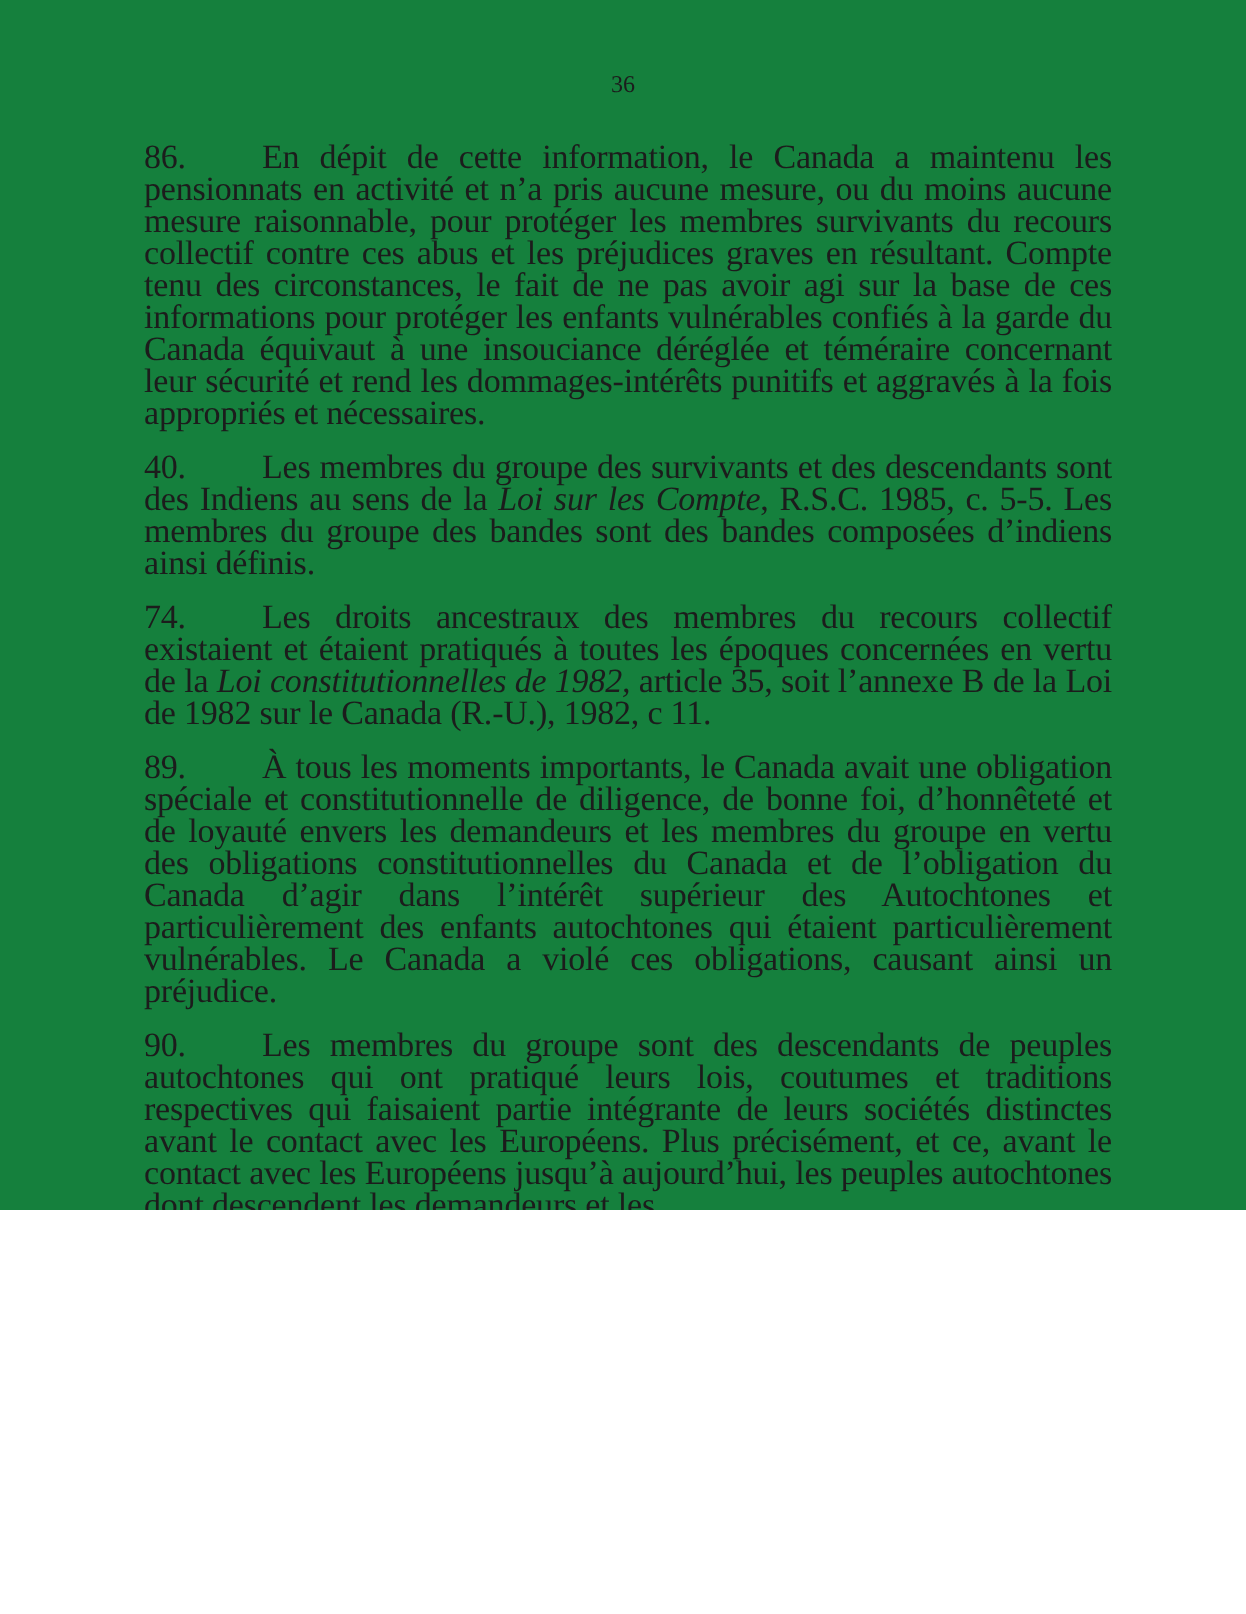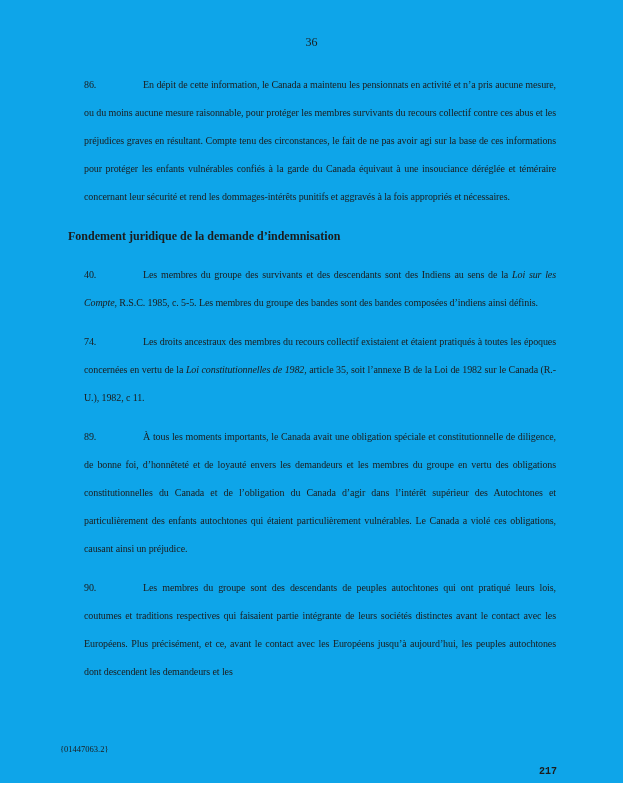--- a/index.html
+++ b/index.html
@@ -3,44 +3,44 @@
 <meta charset="utf-8">
 <style>
   html, body {
     margin: 0;
     padding: 0;
     background: #ffffff;
   }
   .page {
     position: relative;
     width: 623px;
-    height: 783px;
-    background: #0ea5e9;
+    height: 605px;
+    background: #15803d;
     font-family: "Liberation Serif", "DejaVu Serif", serif;
     color: #1c1c1c;
     overflow: hidden;
   }
   .page-num-top {
     position: absolute;
     top: 35px;
     left: 0;
     width: 623px;
     text-align: center;
     font-size: 12px;
   }
   .content {
     position: absolute;
     top: 71px;
     left: 68px;
     width: 488px;
   }
   .para {
-    margin: 0 0 11px 16px;
-    font-size: 10px;
-    line-height: 28px;
+    margin: 0 0 11px 4px;
+    font-size: 17px;
+    line-height: 16px;
     text-align: justify;
     letter-spacing: -0.1px;
   }
   .pnum {
     display: inline-block;
     width: 59px;
   }
   .heading {
     margin: 0 0 11px 0;
     font-size: 12px;
@@ -71,21 +71,20 @@
 <body>
 
 <div class="page">
 
   <div class="page-num-top">36</div>
 
   <div class="content">
 
     <p class="para"><span class="pnum">86.</span><span>En dépit de cette information, le Canada a maintenu les pensionnats en activité et n’a pris aucune mesure, ou du moins aucune mesure raisonnable, pour protéger les membres survivants du recours collectif contre ces abus et les préjudices graves en résultant. Compte tenu des circonstances, le fait de ne pas avoir agi sur la base de ces informations pour protéger les enfants vulnérables confiés à la garde du Canada équivaut à une insouciance déréglée et téméraire concernant leur sécurité et rend les dommages-intérêts punitifs et aggravés à la fois appropriés et nécessaires.</span></p>
 
-    <h2 class="heading">Fondement juridique de la demande d’indemnisation</h2>
 
     <p class="para"><span class="pnum">40.</span><span>Les membres du groupe des survivants et des descendants sont des Indiens au sens de la </span><span class="italic">Loi sur les Compte</span><span>, R.S.C. 1985, c. 5-5. Les membres du groupe des bandes sont des bandes composées d’indiens ainsi définis.</span></p>
 
     <p class="para"><span class="pnum">74.</span><span>Les droits ancestraux des membres du recours collectif existaient et étaient pratiqués à toutes les époques concernées en vertu de la </span><span class="italic">Loi constitutionnelles de 1982,</span><span> article 35, soit l’annexe B de la Loi de 1982 sur le Canada (R.-U.), 1982, c 11.</span></p>
 
     <p class="para"><span class="pnum">89.</span><span>À tous les moments importants, le Canada avait une obligation spéciale et constitutionnelle de diligence, de bonne foi, d’honnêteté et de loyauté envers les demandeurs et les membres du groupe en vertu des obligations constitutionnelles du Canada et de l’obligation du Canada d’agir dans l’intérêt supérieur des Autochtones et particulièrement des enfants autochtones qui étaient particulièrement vulnérables. Le Canada a violé ces obligations, causant ainsi un préjudice.</span></p>
 
     <p class="para"><span class="pnum">90.</span><span>Les membres du groupe sont des descendants de peuples autochtones qui ont pratiqué leurs lois, coutumes et traditions respectives qui faisaient partie intégrante de leurs sociétés distinctes avant le contact avec les Européens. Plus précisément, et ce, avant le contact avec les Européens jusqu’à aujourd’hui, les peuples autochtones dont descendent les demandeurs et les</span></p>
 
   </div>

